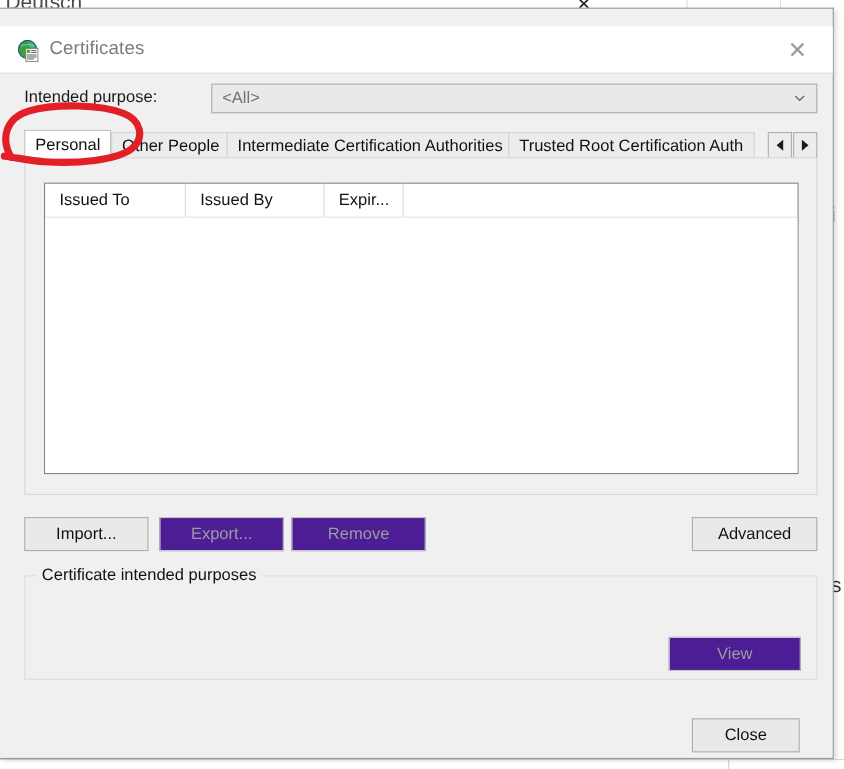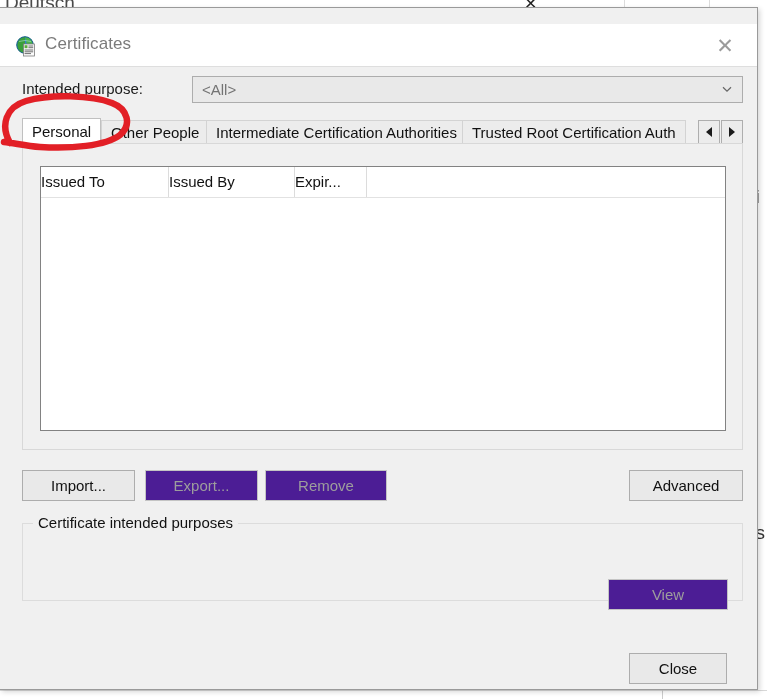--- a/index.html
+++ b/index.html
@@ -235,21 +235,21 @@
   }
   #list-header {
     display: flex;
     height: 30px;
     border-bottom: 1px solid #e2e2e2;
   }
   .col {
     position: relative;
     height: 30px;
     line-height: 29px;
-    padding-left: 0;
+    padding-left: 13px;
     font-size: 15px;
     color: #111;
     box-sizing: border-box;
     border-right: 1px solid #dcdcdc;
     white-space: nowrap;
     overflow: hidden;
     cursor: pointer;
   }
   #list-body { height: 233px; background: #fff; }
 
@@ -275,21 +275,21 @@
   #btn-export  { left: 145px; top: 462px; width: 113px; height: 31px; line-height: 29px; }
   #btn-remove  { left: 265px; top: 462px; width: 122px; height: 31px; line-height: 29px; }
   #btn-advanced{ left: 629px; top: 462px; width: 114px; height: 31px; line-height: 29px; background:#e9e9e9; }
   #btn-view    { left: 608px; top: 571px; width: 120px; height: 31px; line-height: 29px; }
   #btn-close   { left: 629px; top: 645px; width: 98px; height: 31px; line-height: 29px; background:#e9e9e9; }
 
   
   #purposes-group {
     position: absolute;
     left: 22px; top: 515px;
-    width: 721px; height: 78px;
+    width: 721px; height: 95px;
     border: 1px solid #dcdcdc;
     box-sizing: border-box;
   }
   #purposes-legend {
     position: absolute;
     left: 10px; top: -10px;
     padding: 0 5px;
     background: #f0f0f0;
     font-size: 15px;
     color: #111;

